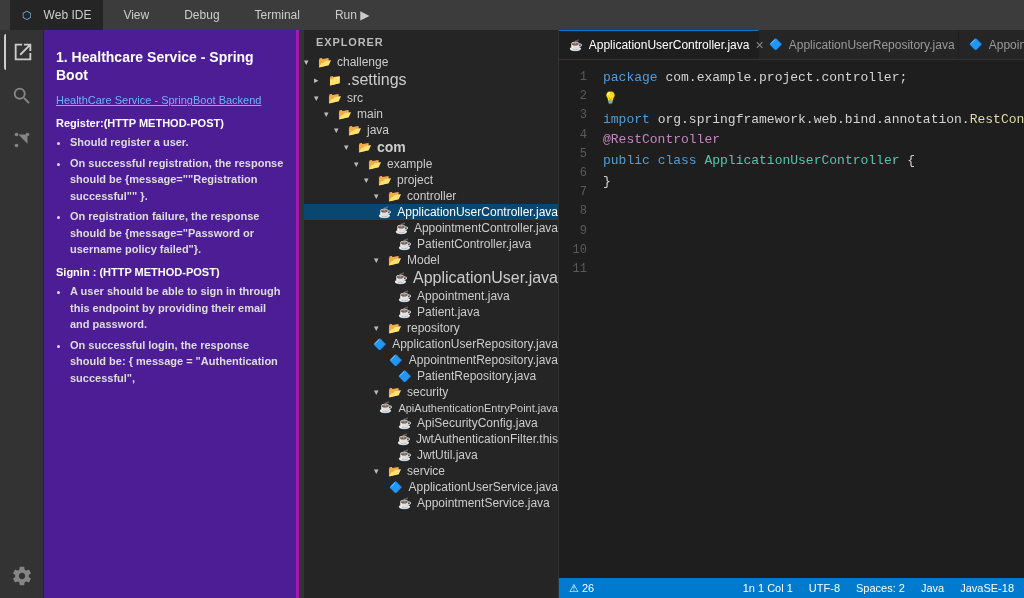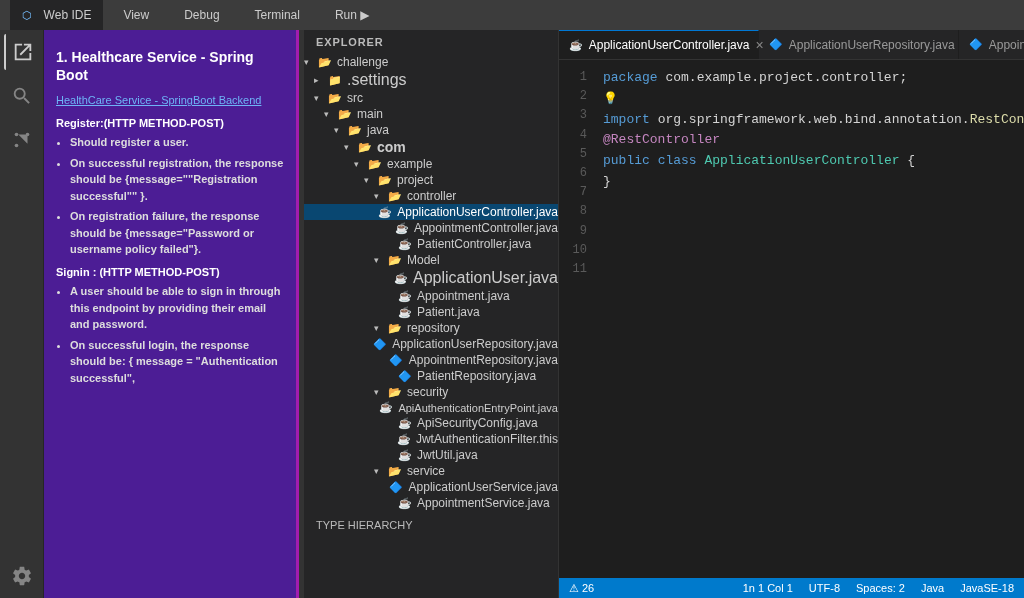--- a/index.html
+++ b/index.html
@@ -300,21 +300,20 @@
             <span class="tree-icon" style="color: rgb(165, 194, 97);">🔷</span>
             <span style="font-size: 12px;">ApplicationUserService.java</span>
           </div>
           <div class="tree-item">
             <span style="display: inline-block; width: 80px;"></span>
             <span style="width: 14px; display: inline-block;"></span>
             <span class="tree-icon" style="color: rgb(234, 116, 85);">☕</span>
             <span style="font-size: 12px;">AppointmentService.java</span>
           </div>
         </div>
-      <div style="padding:4px 12px; font-size:11px; color:#bbb; margin-top:4px; cursor:pointer;">TYPE HIERARCHY</div>
     </div>
 
     <div style="display:flex; flex-direction:column; flex:1; overflow:hidden;">
 
       <div id="tabs">
           <div class="tab active">
             <span class="tab-icon">☕</span>
             <span>ApplicationUserController.java</span>
             <span class="tab-close">×</span>
           </div>

